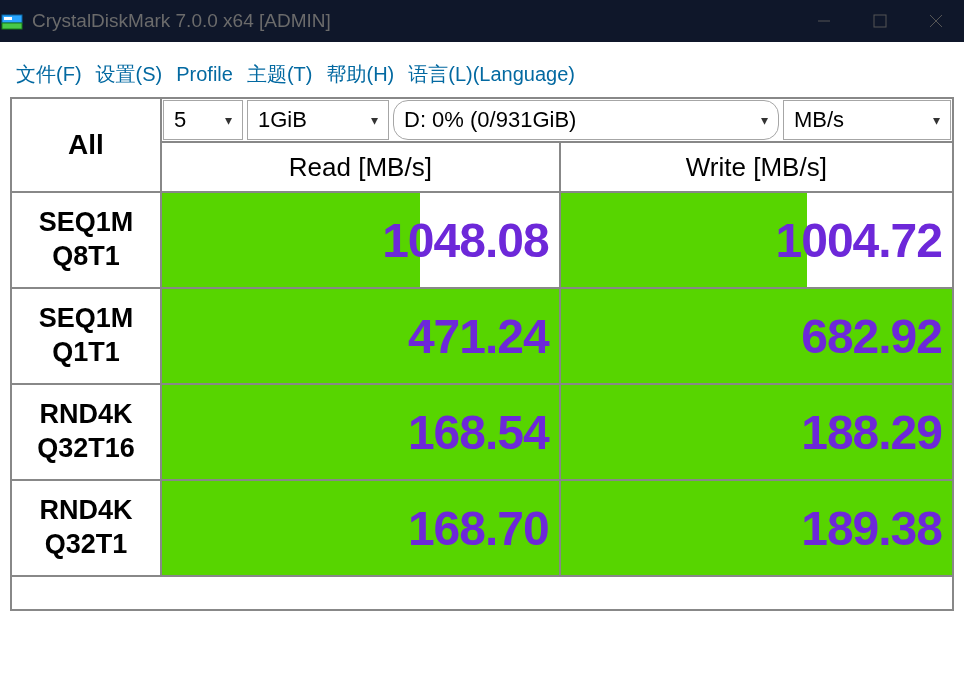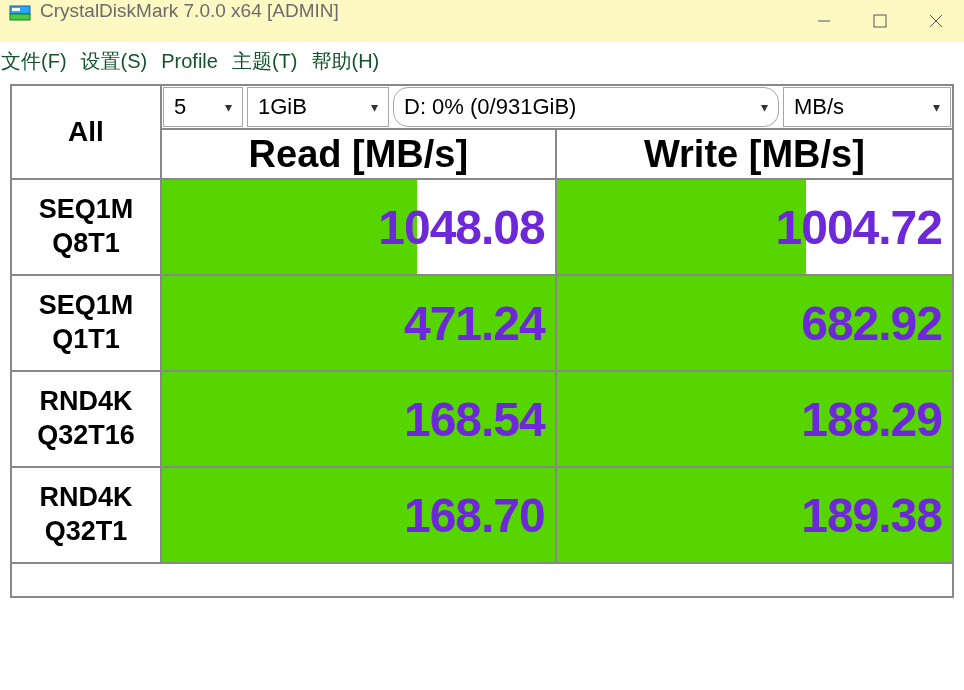--- a/index.html
+++ b/index.html
@@ -7,24 +7,23 @@
   body {
     width: 964px;
     height: 690px;
     background: #ffffff;
     font-family: "Segoe UI", Tahoma, Arial, sans-serif;
     overflow: hidden;
     color: #000;
   }
   .titlebar {
     height: 42px;
-    background: #fef9c3;
+    background: #0f172a;
     display: flex;
-    align-items: flex-start;
-    padding-left: 8px;
+    align-items: center;
     border-bottom: 0px solid transparent;
   }
   .appicon {
     width: 24px; height: 24px;
     margin-right: 8px;
     display:inline-block;
     position:relative;
   }
   .appicon svg { width:24px; height:24px; }
   .title-text {
@@ -35,25 +34,26 @@
   }
   .winbtns { display:flex; }
   .winbtn {
     width: 56px; height: 42px;
     display:flex; align-items:center; justify-content:center;
     color:#555;
   }
   .winbtn svg { width:14px; height:14px; stroke:#555; stroke-width:1; }
   .menubar {
     height: 38px;
-    padding-left: 1px;
+    padding-left: 16px;
     display:flex;
     align-items:center;
     font-size: 20px;
-    color:#14532d;
+    color:#0369a1;
+    margin-top:13px;
   }
   .menuitem { margin-right: 14px; cursor:default; }
   .workarea {
     padding: 4px 10px 10px 10px;
   }
   table.grid {
     width: 100%;
     border-collapse: collapse;
   }
   table.grid td, table.grid th {
@@ -80,22 +80,22 @@
     font-size: 22px;
     justify-content: space-between;
   }
   .dropdown .caret {
     font-size: 14px;
     color:#333;
   }
   .colhdr {
     height: 50px;
     text-align:center;
-    font-size: 38px;
-    font-weight: 700;
+    font-size: 26px;
+    font-weight: 400;
   }
   .rowlbl {
     width: 150px;
     text-align:center;
     font-size: 27px;
     font-weight: 700;
     line-height: 1.25;
     padding: 6px 4px;
   }
   .valcell {
@@ -165,20 +165,21 @@
     </div>
   </div>
 </div>
 
 <div class="menubar">
   <span class="menuitem">文件(F)</span>
   <span class="menuitem">设置(S)</span>
   <span class="menuitem">Profile</span>
   <span class="menuitem">主题(T)</span>
   <span class="menuitem">帮助(H)</span>
+  <span class="menuitem">语言(L)(Language)</span>
 </div>
 
 <div class="workarea">
 <table class="grid">
 
   <tbody>
         <tr class="toprow">
     <td rowspan="2" class="allcell">
       <span>All</span>
     </td>

